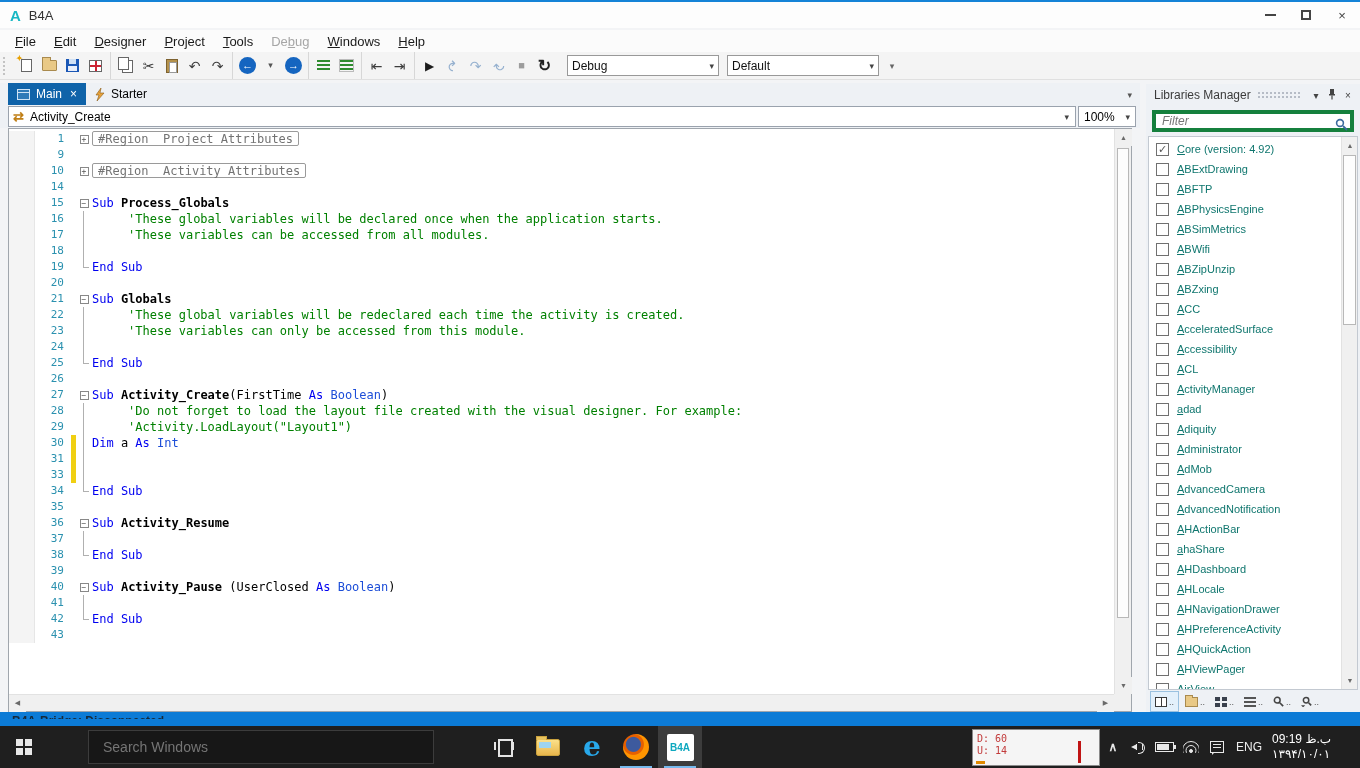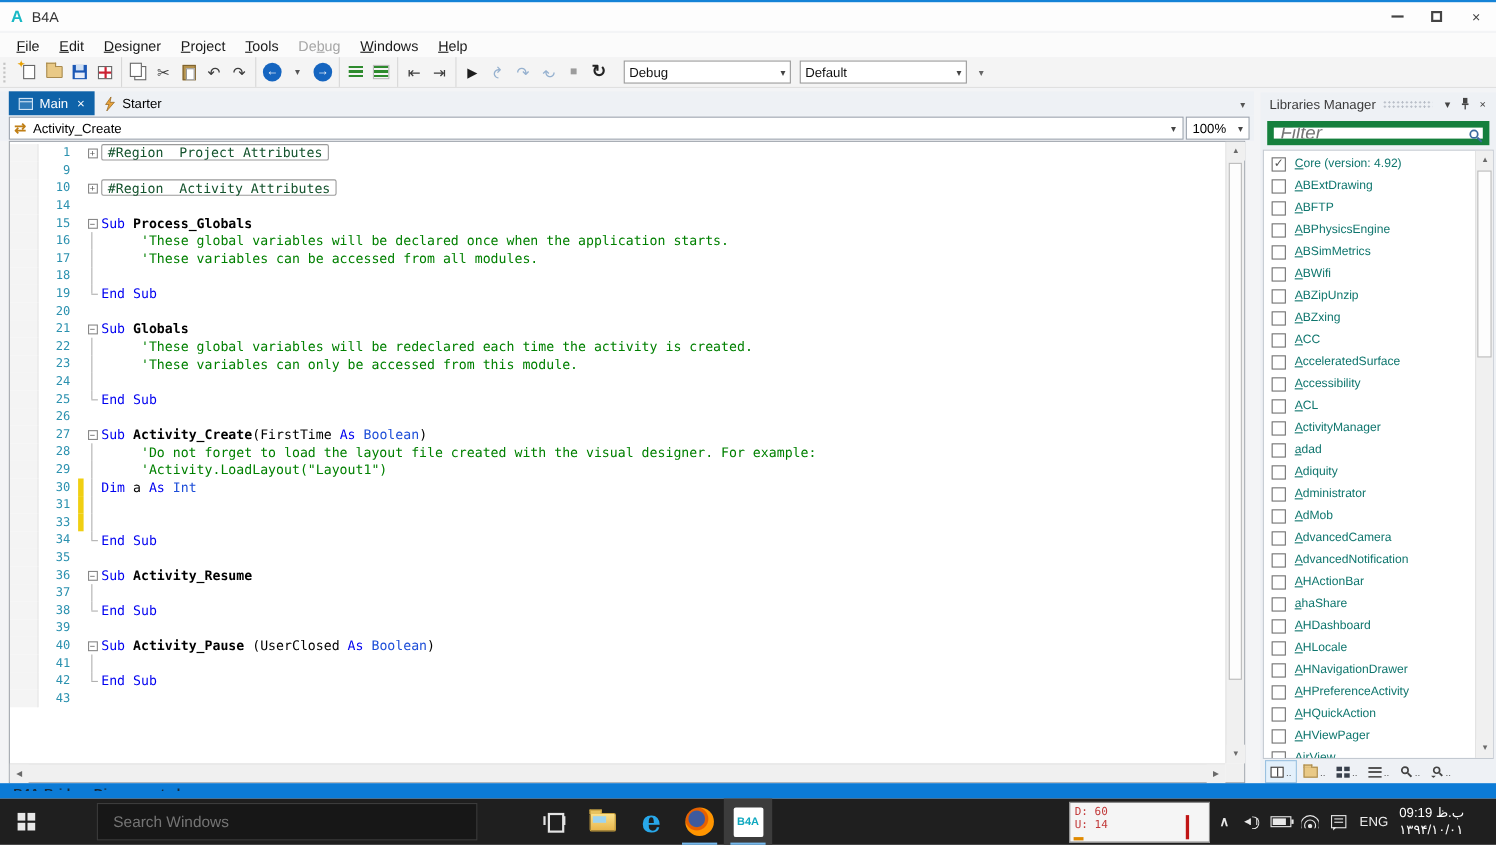--- a/index.html
+++ b/index.html
@@ -87,40 +87,40 @@
   .fold.guide:before { content:""; position:absolute; left:7px; top:0; bottom:0; width:1px; background:#b0b0b0; }
   .fold.end:before { content:""; position:absolute; left:7px; top:0; height:8px; width:1px; background:#b0b0b0; }
   .fold.end:after { content:""; position:absolute; left:7px; top:8px; width:6px; height:1px; background:#b0b0b0; }
   .codearea { flex:1; white-space:pre; color:#000; }
   .row.current .codearea { outline:1px solid #c9c9c9; outline-offset:-1px; }
   .t-kw { color:#0000f0; }
   .t-name { color:#000; font-weight:bold; }
   .t-typ { color:#1d4ed8; }
   .t-com { color:#008000; }
   .t-pln { color:#000; }
-  .t-reg { color:#14532d; border:1px solid #9a9a9a; border-radius:2px; padding:0 5px; background:#fff; display:inline-block; height:15px; line-height:14px; }
+  .t-reg { color:#737373; border:1px solid #9a9a9a; border-radius:2px; padding:0 5px; background:#fff; display:inline-block; height:15px; line-height:14px; }
   .t-err { background:#f2abab; border:1px solid #cc2a2a; border-right:none; color:#222; padding-left:2px; }
   .t-errs { background:#f2abab; border:1px solid #cc2a2a; border-left:none; color:#b11313; padding-right:2px; }
 
   .sb { position:absolute; background:#f0f0f0; }
   #vscroll { right:0; top:0; bottom:17px; width:17px; border-left:1px solid #e2e2e2; }
   #hscroll { left:0; right:17px; bottom:0; height:17px; border-top:1px solid #e2e2e2; display:flex; justify-content:space-between; align-items:center; }
   .sb-btn { width:17px; height:17px; display:flex; align-items:center; justify-content:center; font-size:7px; color:#6a6a6a; background:#f0f0f0; }
   #vscroll .thumb { position:absolute; left:2px; right:2px; top:19px; height:470px; background:#fdfdfd; border:1px solid #b8b8b8; }
   #vscroll .sb-btn.down { position:absolute; bottom:0; }
   #editor .corner { position:absolute; right:0; bottom:0; width:17px; height:17px; background:#f0f0f0; }
 
   
   #libpanel { position:absolute; left:1146px; top:84px; width:214px; height:629px; background:#eef1f5; }
   #lib-head { height:22px; display:flex; align-items:center; padding:0 4px 0 8px; }
   #lib-title { font-size:12px; color:#3b3b3b; white-space:nowrap; }
   #lib-dots { flex:1; height:8px; margin:0 6px; background-image:radial-gradient(#b6bcc6 1px, transparent 1.1px); background-size:4px 4px; }
   .ph-ico { width:16px; text-align:center; color:#444; font-size:10px; }
   #lib-filter-row { padding:4px 6px 4px 6px; }
-  #lib-filter { width:100%; height:22px; border:6px solid #15803d; background:#fff; font-size:17px; font-style:italic; color:#888; padding:0 22px 0 6px; outline:none; font-family:"Liberation Sans",sans-serif; }
+  #lib-filter { width:100%; height:22px; border:4px solid #15803d; background:#fff; font-size:12px; font-style:italic; color:#888; padding:0 22px 0 6px; outline:none; font-family:"Liberation Sans",sans-serif; }
   #filter-mag { position:absolute; right:12px; top:33px; }
   #lib-listwrap { position:absolute; left:2px; right:2px; top:52px; bottom:23px; background:#fff; border:1px solid #c3c9d1; overflow:hidden; }
   #lib-list { position:absolute; left:0; top:2px; right:16px; bottom:0; overflow:hidden; }
   .lib-item { height:20px; display:flex; align-items:center; padding-left:7px; gap:8px; }
   .cb { width:13px; height:13px; border:1px solid #707070; background:#fff; font-size:11px; line-height:11px; text-align:center; color:#555; }
   .lib-label { font-size:11px; color:#0f766e; }
   #lib-scroll { position:absolute; right:0; top:0; bottom:0; width:16px; background:#f0f0f0; border-left:1px solid #e2e2e2; }
   #lib-scroll .thumb { position:absolute; left:1px; right:1px; top:18px; height:170px; background:#fdfdfd; border:1px solid #b8b8b8; }
   #lib-scroll .sb-btn { width:16px; }
   #lib-scroll .down { position:absolute; bottom:0; }

